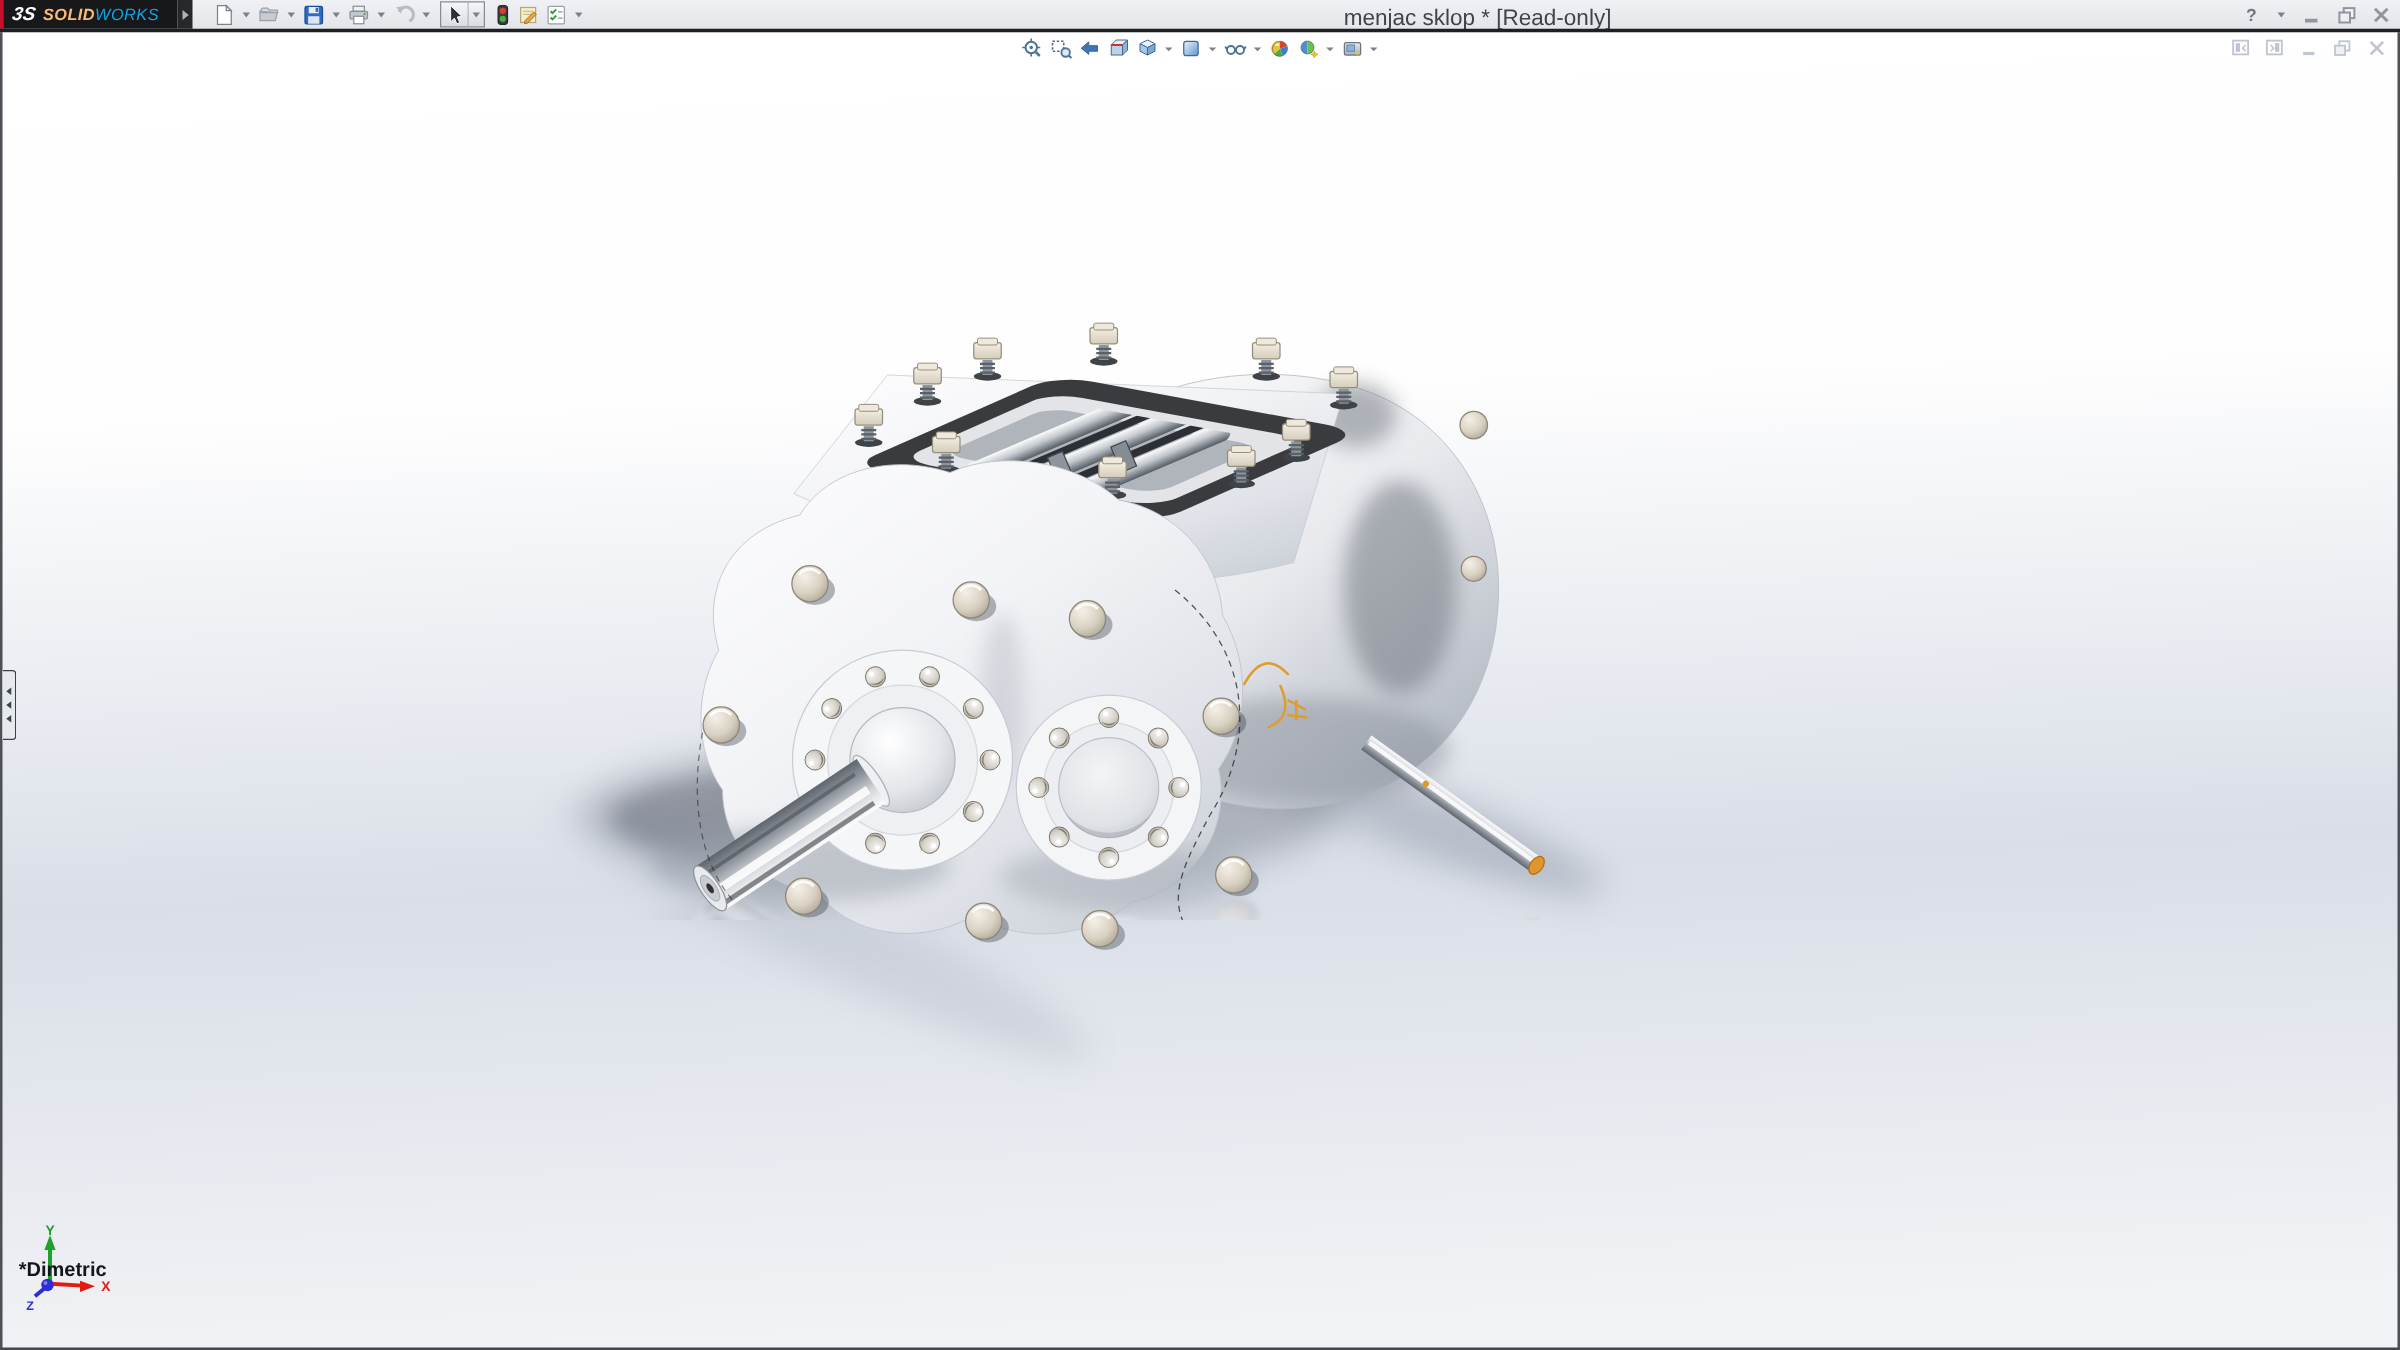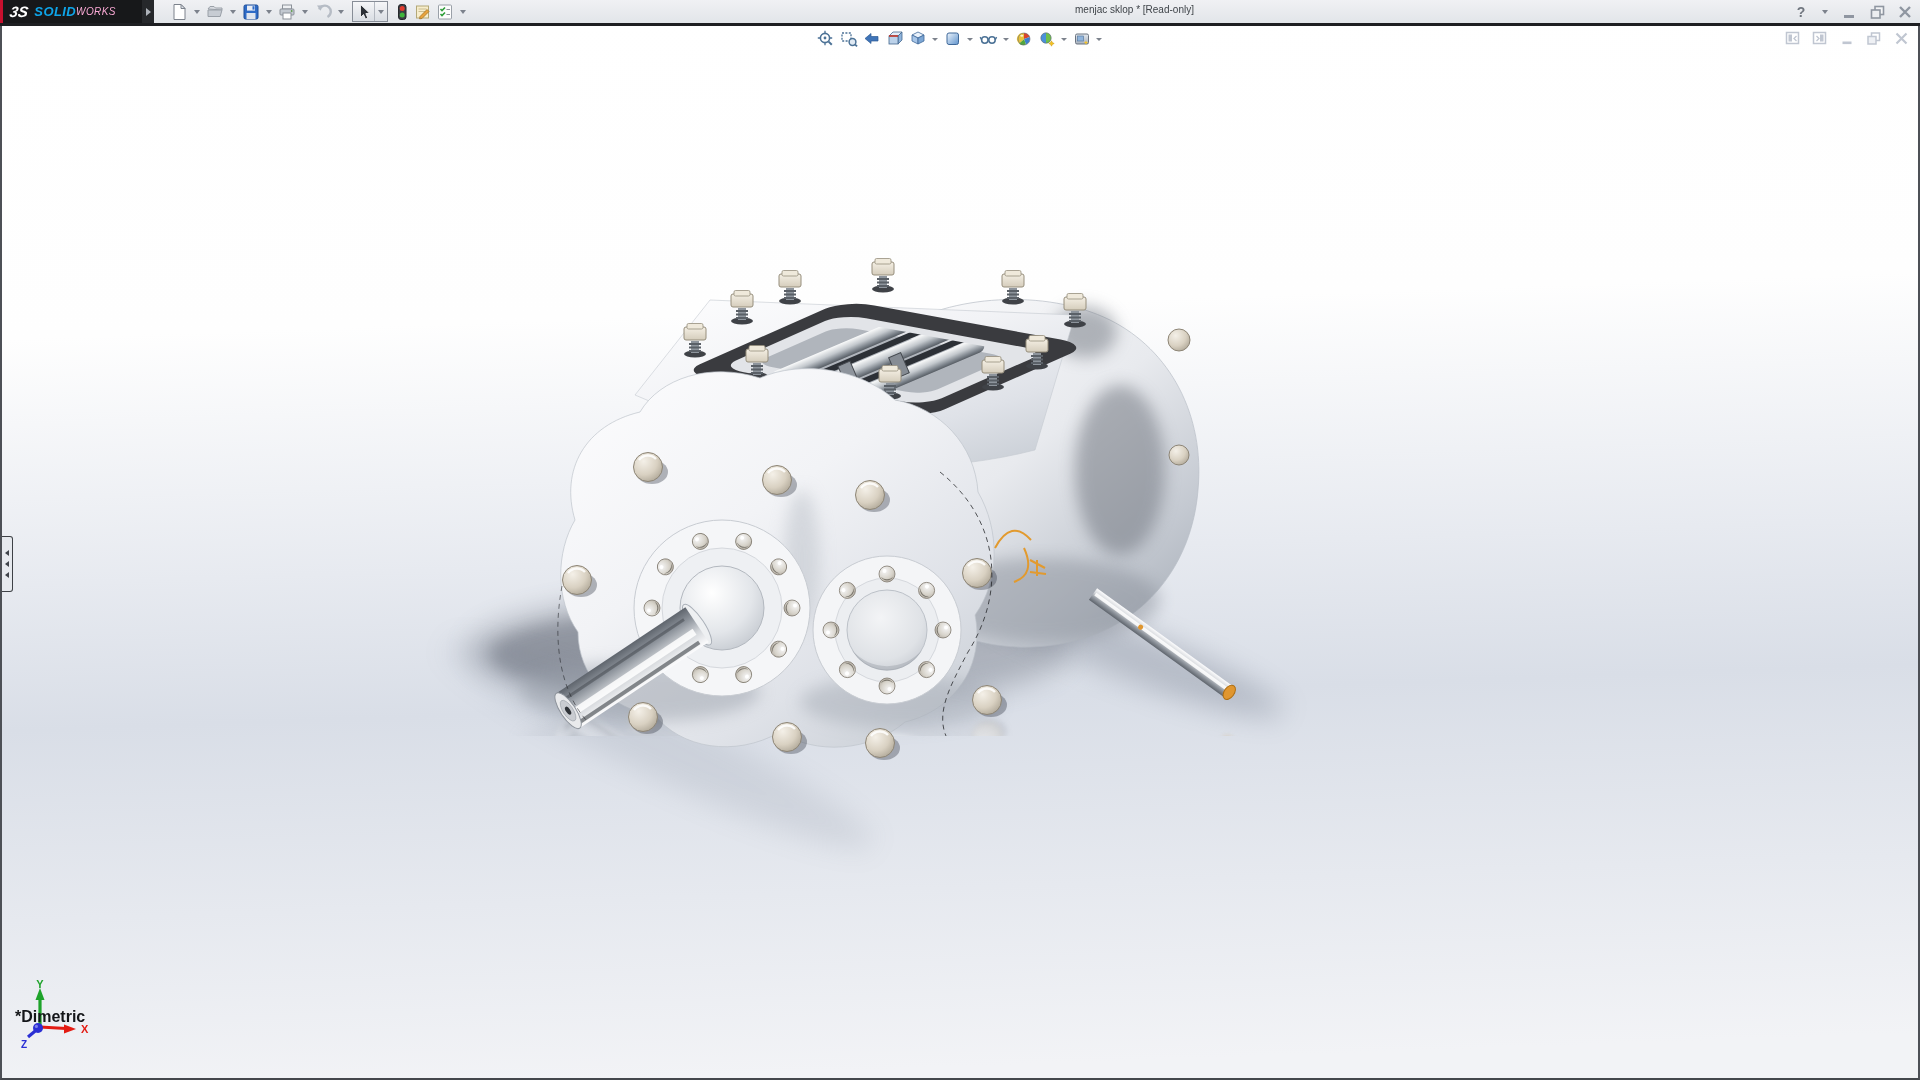--- a/index.html
+++ b/index.html
@@ -7,37 +7,37 @@
        font-family:"Liberation Sans",sans-serif;background:#e9ebee;user-select:none;}
 
   
   .titlebar{position:absolute;left:0;top:0;width:1920px;height:23px;
             background:linear-gradient(180deg,#f0f1f4,#e2e5e9);}
   .frameline{position:absolute;left:0;top:23px;width:1920px;height:3px;background:#1e1f22;}
   .logo{position:absolute;left:0;top:0;height:23px;width:142px;background:#17181a;
         display:flex;align-items:center;padding-left:10px;box-sizing:border-box;}
   .logo::before{content:"";position:absolute;left:0;top:0;width:3px;height:23px;background:#c8102e;}
   .logo-mark{color:#fff;font-weight:700;font-style:italic;font-size:15px;transform:skewX(-10deg);margin-right:6px;}
-  .logo-bold{color:#0ea5e9;font-weight:700;font-style:italic;font-size:13px;letter-spacing:.4px;}
-  .logo-light{color:#f9a8d4;font-weight:400;font-style:italic;font-size:10px;letter-spacing:.4px;}
+  .logo-bold{color:#fdba74;font-weight:700;font-style:italic;font-size:13px;letter-spacing:.4px;}
+  .logo-light{color:#0ea5e9;font-weight:400;font-style:italic;font-size:13px;letter-spacing:.4px;}
   .flyout-tab{position:absolute;left:142px;top:0;width:12px;height:23px;background:#26282b;
               display:flex;align-items:center;justify-content:center;}
   .flyout-tab i{width:0;height:0;border-top:4px solid transparent;border-bottom:4px solid transparent;border-left:5px solid #aeb3ba;}
 
   .maintools{position:absolute;left:168px;top:1px;height:21px;display:flex;align-items:center;}
   .tbtn{height:21px;display:flex;align-items:center;justify-content:center;padding:0 2px;}
   .tbtn svg{display:block;}
   .caret{width:0;height:0;border-left:3.5px solid transparent;border-right:3.5px solid transparent;
          border-top:4px solid #7c828c;margin:0 4px;}
   .selectbox{display:flex;align-items:center;border:1px solid #878d97;background:linear-gradient(#f5f6f8,#d9dde3);
              height:19px;margin-left:4px;}
   .selectbox .half{padding:0 3px;display:flex;align-items:center;height:100%;}
   .selectbox .half+.half{border-left:1px solid #b3b8c0;}
 
-  .doc-title{position:absolute;left:1075px;top:4px;font-size:10px;color:#3f4449;}
+  .doc-title{position:absolute;left:1075px;top:4px;font-size:18px;color:#3f4449;}
 
   .winctl{position:absolute;right:4px;top:0;height:23px;display:flex;align-items:center;gap:6px;}
   .winbtn{width:22px;height:20px;display:flex;align-items:center;justify-content:center;color:#70767f;}
   .help-q{font-size:14px;font-weight:700;color:#70767f;}
 
   
   .viewport{position:absolute;left:0;top:26px;width:1920px;height:1054px;box-sizing:border-box;
             border-left:2px solid #4d5056;border-right:2px solid #4d5056;border-bottom:2px solid #44474c;
             background:linear-gradient(178deg,#ffffff 0%,#fefefe 28%,#e7eaf0 50%,#d9dee7 63%,#e6e9ef 80%,#f2f3f6 96%);}
   .gfx{position:absolute;left:0;top:0;}

